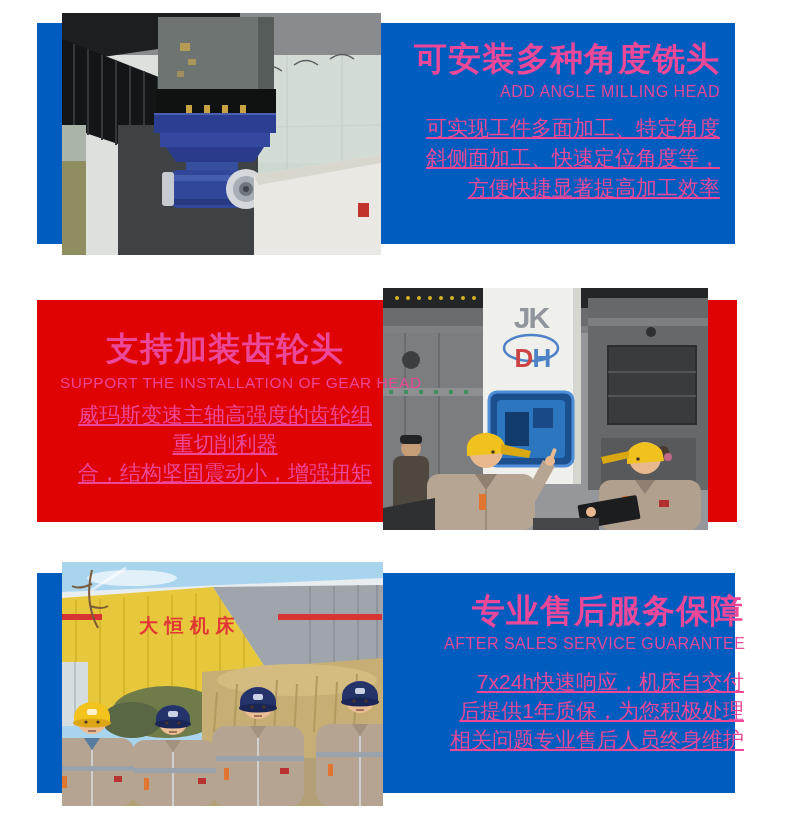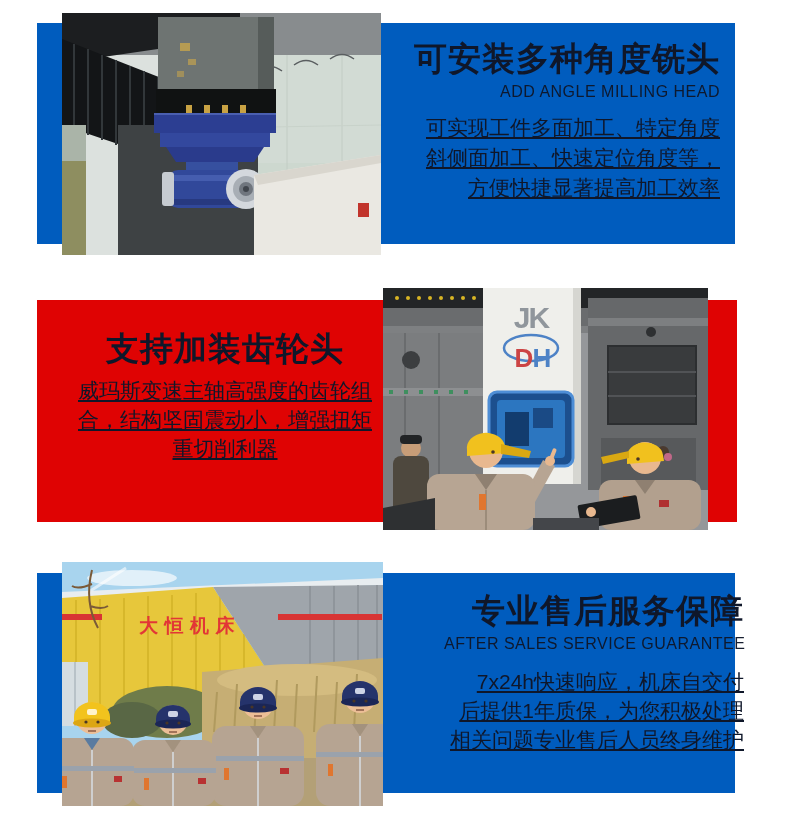--- a/index.html
+++ b/index.html
@@ -10,21 +10,21 @@
   .strip { position:absolute; }
   #strip1 { left:37px;  top:23px;  width:698px; height:221px; }
   #strip2 { left:37px;  top:300px; width:700px; height:222px; }
   #strip3 { left:37px;  top:573px; width:698px; height:220px; }
 
   .photo { position:absolute; display:block; }
   #photo1 { left:62px;  top:13px;  width:319px; height:242px; }
   #photo2 { left:383px; top:288px; width:325px; height:242px; }
   #photo3 { left:62px;  top:562px; width:321px; height:244px; }
 
-  .textblock { position:absolute; color:#0f172a; }
+  .textblock { position:absolute; color:#ec4899; }
   #text1 { left:400px; top:40px;  width:320px; text-align:right; }
   #text2 { left:60px;  top:330px; width:330px; text-align:center; }
   #text3 { left:444px; top:592px; width:300px; text-align:right; }
 
   .sec-title { font-size:33px; font-weight:bold; line-height:38px; letter-spacing:1px; white-space:nowrap; }
   .sec-sub   { font-size:16px; font-weight:normal; line-height:18px; margin-top:5px; letter-spacing:0.5px; opacity:0.97; white-space:nowrap; }
   .sec-body  { font-size:21px; line-height:29px; margin-top:12px;text-decoration:underline; }
   #text1 .sec-body { line-height:30px; }
   .sec-body div { white-space:nowrap; }
   #text2 .sec-sub { font-size:15.5px; margin-top:6px; }
@@ -203,24 +203,25 @@
       <circle cx="208" cy="224" r="5" fill="#e8b88f"></circle>
     </g>
     <g>
       <polygon points="0,220 52,210 52,242 0,242" fill="#2e3032"></polygon>
       <rect x="150" y="230" width="66" height="12" fill="#44464a"></rect>
     </g>
   </svg>
 
   <div class="textblock" id="text2">
     <div class="sec-title">支持加装齿轮头</div>
+    <div class="sec-sub">SUPPORT THE INSTALLATION OF GEAR HEAD</div>
     <div class="sec-body">
       <div>威玛斯变速主轴高强度的齿轮组</div>
+      <div>重切削利器</div>
       <div>合，结构坚固震动小，增强扭矩</div>
-      <div>重切削利器</div>
     </div>
   </div>
 
   <div class="strip" id="strip3" style="background: rgb(0, 92, 190);"></div>
 
   <svg class="photo" id="photo3" viewBox="0 0 321 244">
     <rect width="321" height="244" fill="#a8d4ee"></rect>
     <g>
       <rect x="0" y="34" width="321" height="26" fill="#cfe7f6"></rect>
       <ellipse cx="70" cy="16" rx="45" ry="8" fill="#ffffff" opacity="0.65"></ellipse>

